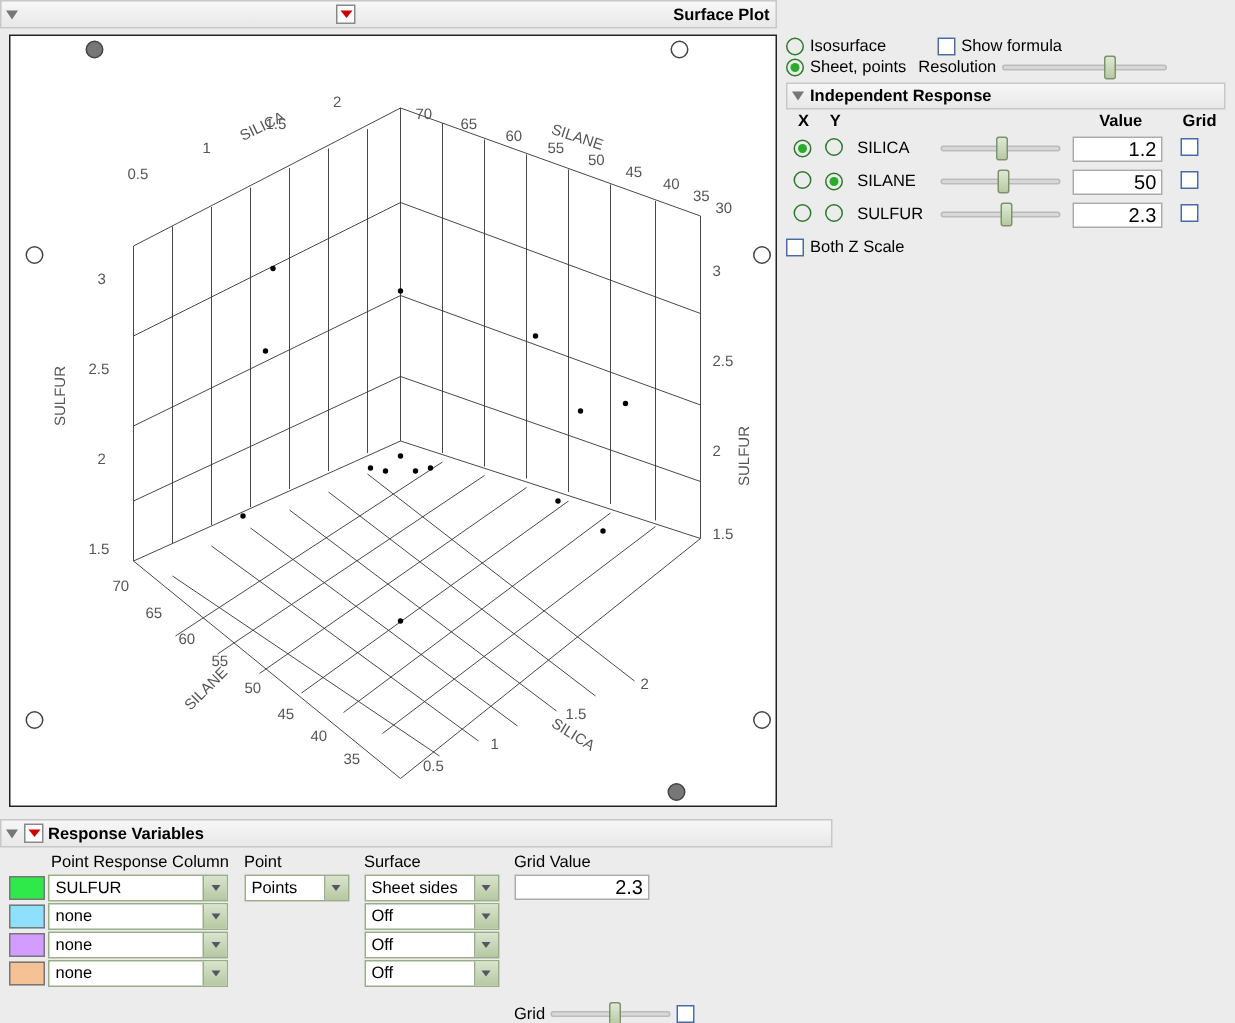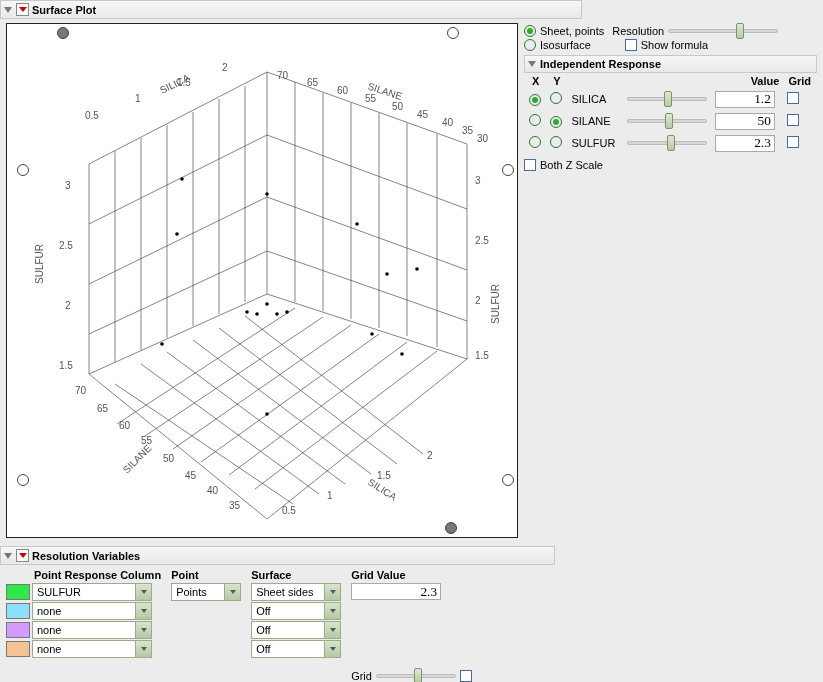--- a/index.html
+++ b/index.html
@@ -71,47 +71,47 @@
   .slider-track {
     height:4px; background:#d8d8d8; border:1px solid #bbb; border-radius:2px;
     position:relative; flex:1; min-width:80px;
   }
   .slider-thumb {
     width:8px; height:16px; background:linear-gradient(#dfe8d6,#b7c9a2);
     border:1px solid #7a936a; border-radius:2px; position:absolute; top:-7px;
   }
   .val-input {
     width:60px; text-align:right; padding:1px 3px; border:1px solid #aaa;
-    background:#fff; height:17px;font-family:Liberation Serif, serif;
+    background:#fff; height:17px;
   }
   .iv-table td { padding: 0 3px; height:20px; vertical-align:middle; }
   .iv-table th { font-weight:bold; padding:0 3px; text-align:center; }
   
   .dep-section { padding: 0 6px 6px 6px; }
   .dep-grid { display:flex; gap:10px; align-items:flex-start; margin-top:4px; }
   .col { }
-  .col-head { font-weight:bold; margin-bottom:2px; }
+  .col-head { font-weight:normal; margin-bottom:2px; }
   .swatch-row { display:flex; align-items:center; margin:1px 0; gap:2px; }
   .swatch { width:24px; height:16px; border:1px solid #777; }
   .combo {
     display:flex; align-items:center; justify-content:space-between;
     border:1px solid #9aad8a; background:#fff; height:18px;
     padding-left:4px; min-width:90px; font-size:11px;
   }
   .combo .cbtn {
     width:16px; height:100%; background:linear-gradient(#d9e4cd,#b6c8a2);
     display:flex; align-items:center; justify-content:center;
     border-left:1px solid #9aad8a;
   }
   .combo .cbtn::after{content:"";width:0;height:0;border-left:3px solid transparent;border-right:3px solid transparent;border-top:4px solid #556;}
 </style>
 </head>
 <body>
 
-<div class="section-bar" style="width:582px;">
+<div class="section-bar" style="width:518px;justify-content:space-between;">
   <span class="disclosure"></span>
   <span class="dropdown-box">
       <span class="dropdown-arrow"></span>
     </span>
   <span>Surface Plot</span>
 </div>
 
 <div class="top-row">
 
   <div class="plot-box">
@@ -226,47 +226,47 @@
         <text x="275" y="490">0.5</text>
           <text x="320" y="475">1</text>
           <text x="370" y="455">1.5</text>
           <text x="420" y="435">2</text>
       </g>
     </svg>
   </div>
 
   <div class="right-panel">
     <div class="row">
+      <span class="radio"></span>
+      <span>Isosurface</span>
+      <span style="margin-left:30px" class="chk"></span>
+      <span>Show formula</span>
+    </div>
+    <div class="row">
       <span class="radio on"></span>
       <span>Sheet, points</span>
       <span style="margin-left:4px">Resolution</span>
       <div class="slider-track" style="max-width:110px;">
           <div class="slider-thumb" style="left:62%;"></div>
         </div>
-    </div>
-    <div class="row">
-      <span class="radio"></span>
-      <span>Isosurface</span>
-      <span style="margin-left:30px" class="chk"></span>
-      <span>Show formula</span>
     </div>
 
     <div class="subheader">
       <span class="disclosure"></span>
       <span>Independent Response</span>
     </div>
 
     <table class="iv-table" style="width:100%;">
       <tbody>
           <tr>
         <th>X</th>
         <th>Y</th>
         <th></th>
             <th></th>
-        <th style="text-align:right">Value</th>
+        <th style="">Value</th>
         <th>Grid</th>
       </tr>
       <tr>
         <td><span class="radio on"></span></td>
         <td><span class="radio"></span></td>
         <td>SILICA</td>
         <td style="width:80px;">
               <div class="slider-track">
                 <div class="slider-thumb" style="left:46%;"></div>
               </div>
@@ -305,21 +305,21 @@
       <span>Both Z Scale</span>
     </div>
   </div>
 </div>
 
 <div class="section-bar" style="width:555px; margin-top:2px;">
   <span class="disclosure"></span>
   <span class="dropdown-box">
       <span class="dropdown-arrow"></span>
     </span>
-  <span>Resolution Variables</span>
+  <span>Response Variables</span>
 </div>
 
 <div class="dep-section">
   <div class="dep-grid">
 
     <div class="col">
       <div class="col-head" style="padding-left:28px;">Point Response Column</div>
       <div class="swatch-row">
         <div class="swatch" style="background:#2fe84a"></div>
         <div class="combo" style="min-width:120px;">

